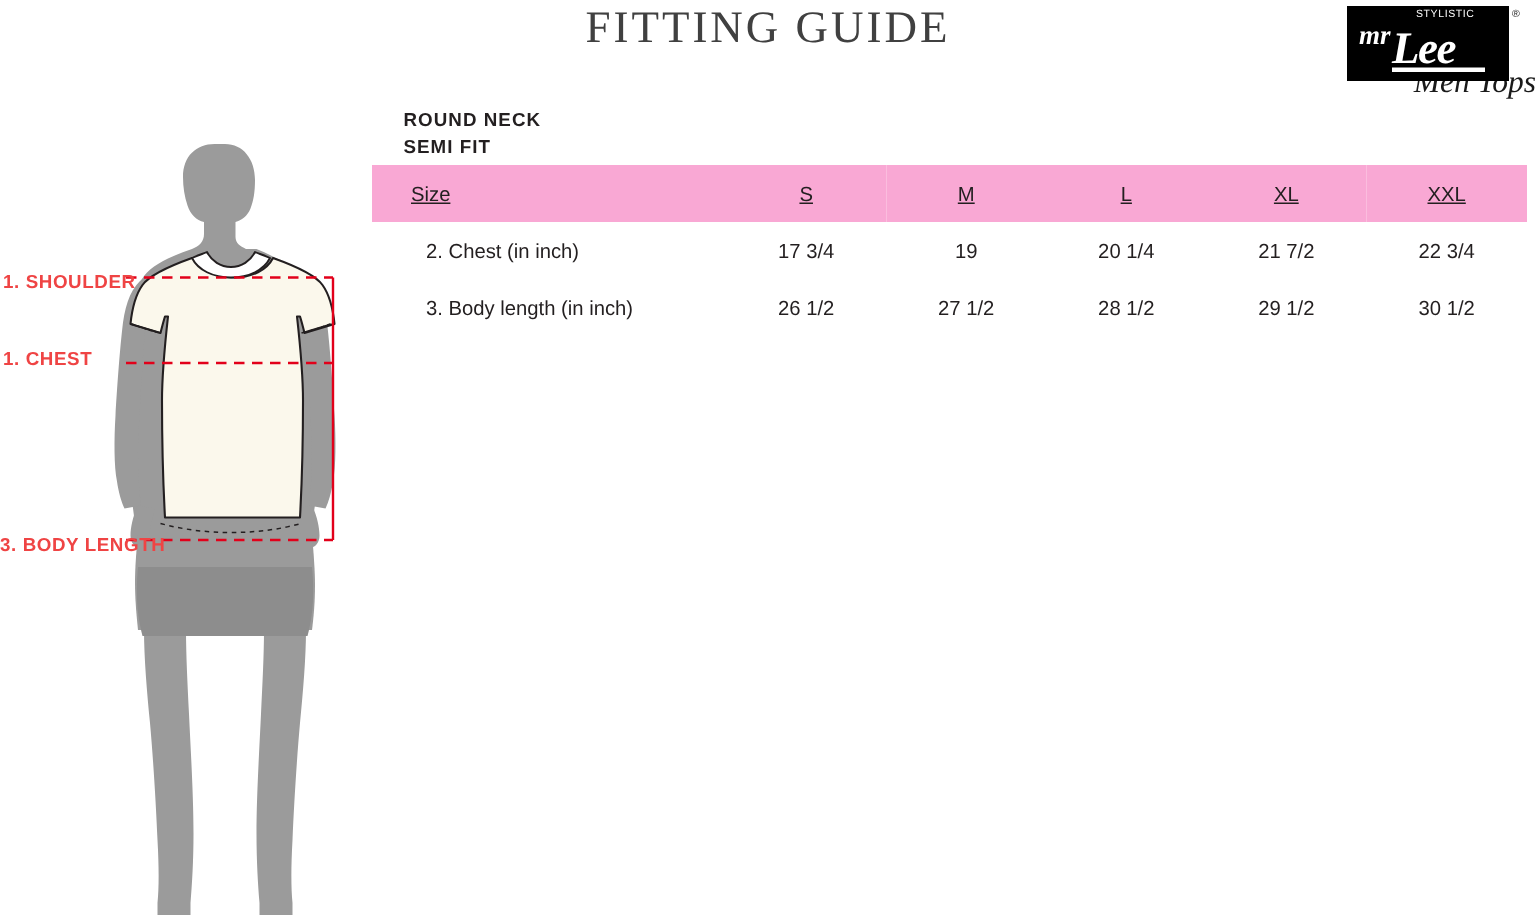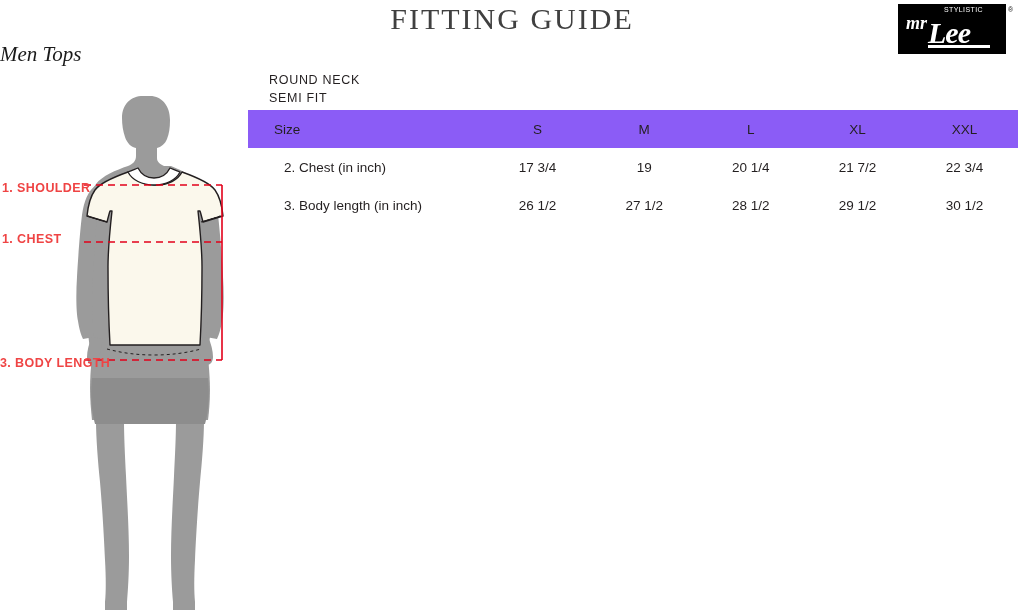--- a/index.html
+++ b/index.html
@@ -26,21 +26,21 @@
     font-family: "Liberation Serif", serif;
     font-size: 30px;
     letter-spacing: 2px;
     color: #404040;
   }
   .subtitle {
     position: absolute;
     left: 0;
     right: 0;
     top: 42px;
-    text-align: left;
+    text-align: right;
     font-family: "Liberation Serif", serif;
     font-style: italic;
     font-size: 21px;
     color: #1a1a1a;
   }
 
   
   .logo {
     position: absolute;
     right: 8px;
@@ -101,21 +101,21 @@
     top: 2px;
     font-size: 7px;
     color: #111;
   }
 
   
   .cat {
     position: absolute;
     left: 269px;
     font-size: 12.5px;
-    font-weight: normal;
+    font-weight: bold;
     letter-spacing: 0.7px;
     color: #231f20;
   }
   .cat-1 { top: 73px; }
   .cat-2 { top: 91px; }
 
   
   .table {
     position: absolute;
     left: 248px;
@@ -126,21 +126,22 @@
     color: #231f20;
   }
   .table td, .table th {
     padding: 0;
     font-weight: normal;
     text-align: center;
     height: 38px;
     vertical-align: middle;
   }
   .table thead tr {
-    background: #8b5cf6;
+    background: #f9a8d4;
+    text-decoration: underline;
   }
   .table th.first, .table td.first {
     text-align: left;
     padding-left: 26px;
     width: 210px;
   }
   .table th.first { padding-left: 26px; }
   .table tbody td.first { padding-left: 36px; }
   .table td.val { width: 112px; }
   .table th.val { width: 112px; }

